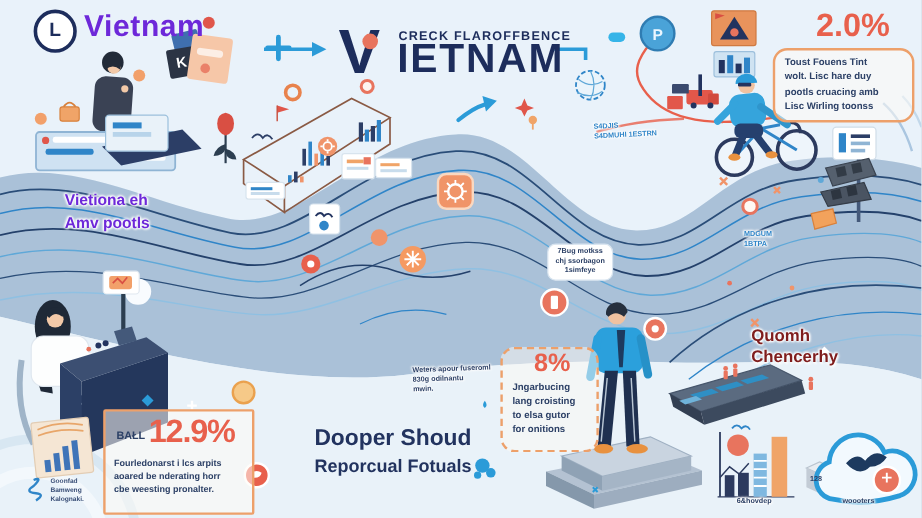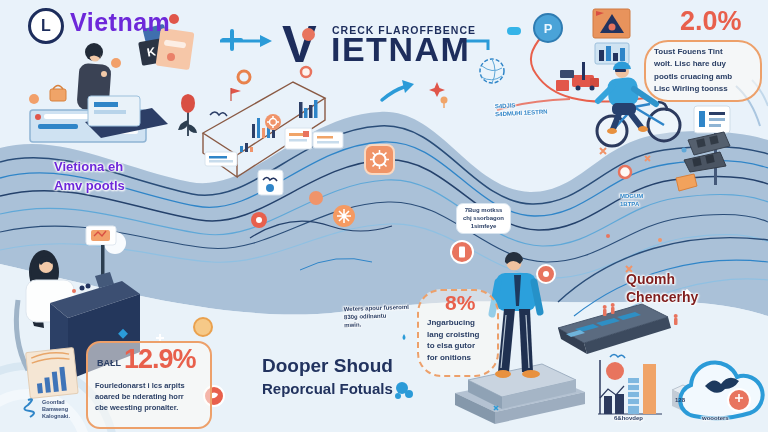--- a/index.html
+++ b/index.html
@@ -16,21 +16,21 @@
     font-size:16px;font-weight:800;color:#1d2d5c;z-index:3;}
   .brand-name{left:70px;top:8px;font-size:25px;font-weight:800;color:#6d28d9;letter-spacing:.5px;}
   .title-mark{left:282px;top:18px;font-size:52px;font-weight:800;color:#1d2d5c;line-height:1;}
   .title-dot{left:302px;top:28px;width:13px;height:13px;border-radius:50%;background:#e8745e;z-index:4;}
   .title-kicker{left:332px;top:24px;font-size:10.5px;font-weight:800;color:#1d2d5c;letter-spacing:1px;}
   .title-main{left:331px;top:32px;font-size:34px;font-weight:800;color:#1d2d5c;letter-spacing:1.5px;line-height:1;}
   .p-coin{left:533px;top:13px;width:26px;height:26px;border-radius:50%;background:#4aa3d8;border:2px solid #2f7cb2;
     display:flex;align-items:center;justify-content:center;color:#eaf6ff;font-weight:800;font-size:13px;z-index:3;}
   .k-letter{left:147px;top:45px;font-size:12px;font-weight:800;color:#fff;transform:rotate(-10deg);z-index:3;}
   .stat-value{font-weight:800;color:#e8604c;}
-  .bubble{position:absolute;border-radius:24px;z-index:2;}
+  .bubble{position:absolute;border-radius:12px;z-index:2;}
   .bubble-solid{border:2px solid #eda06a;background:rgba(255,251,245,.55);}
   .bubble-dashed{border:2px dashed #eda06a;background:rgba(253,249,243,.5);}
   .ink{color:#2c4066;}
   .navy{color:#22335f;}
 </style>
 </head>
 <body>
 
 <div class="stage">
 
@@ -444,21 +444,21 @@
 </div>
 
 <div class="txt halo" style="left:626px;top:270px;font-size:14px;font-weight:800;color:#7f1d1d;line-height:1.3;">
   <div>Quomh</div>
   <div>Chencerhy</div>
 </div>
 
 <div class="txt navy" style="left:262px;top:380px;font-size:15px;font-weight:800;">Reporcual Fotuals</div>
 <div class="txt navy" style="left:262px;top:355px;font-size:19px;font-weight:800;">Dooper Shoud</div>
 
-<div class="bubble bubble-solid" style="left:86px;top:341px;width:122px;height:84px;border-radius:14px;">
+<div class="bubble bubble-solid" style="left:86px;top:341px;width:122px;height:84px;border-radius:2px;">
   <div class="txt ink" style="left:9px;top:15px;font-size:9px;font-weight:800;">BAŁL</div>
   <div class="txt stat-value" style="left:36px;top:1px;font-size:27px;letter-spacing:-1px;">12.9%</div>
   <div class="txt ink" style="left:7px;top:38px;font-size:7.5px;font-weight:700;line-height:1.45;">
     <div>Fourledonarst i lcs arpits</div>
     <div>aoared be nderating horr</div>
     <div>cbe weesting pronalter.</div>
   </div>
 </div>
 
 <div class="txt micro" style="left:42px;top:399px;transform:scale(.92);transform-origin:left top;color:#3b5078;">

